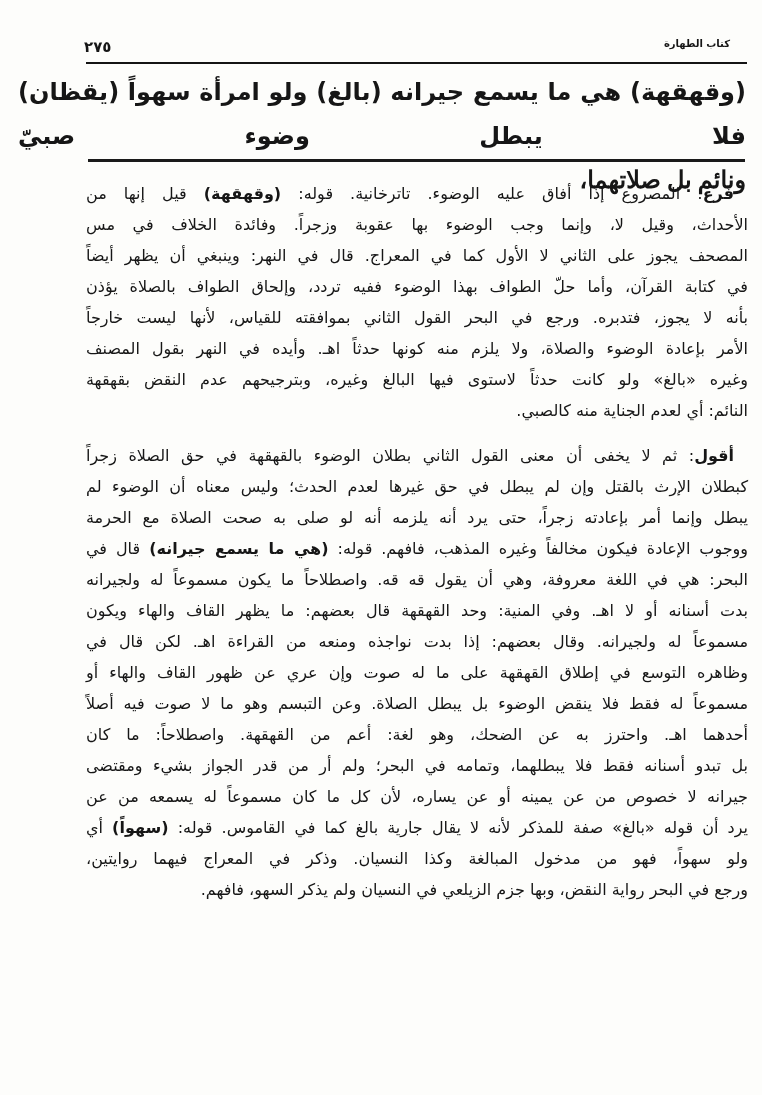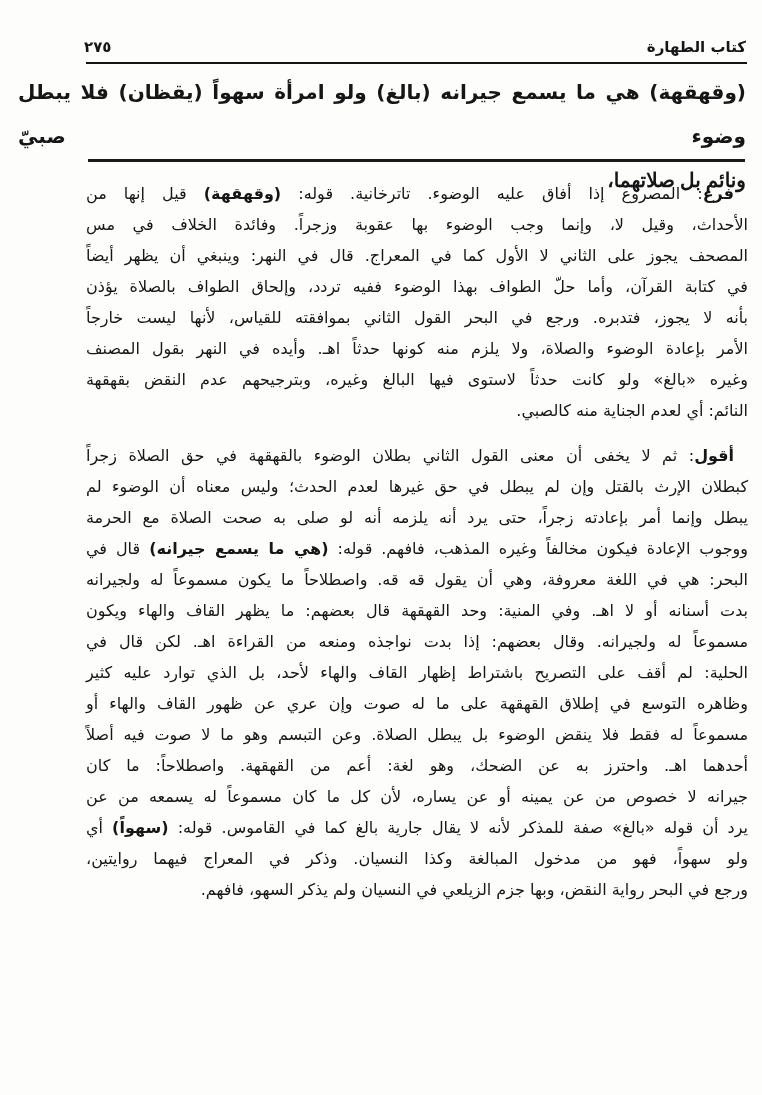--- a/index.html
+++ b/index.html
@@ -14,31 +14,31 @@
     overflow:hidden;
   }
   
   #page-number{
     position:absolute;left:84px;top:38px;
     font-size:15px;font-weight:bold;
     direction:ltr;
     letter-spacing:1px;
   }
   #book-title{
-    position:absolute;right:16px;top:38px;
-    font-size:15px;font-weight:bold;
+    position:absolute;right:32px;top:38px;
+    font-size:10px;font-weight:bold;
   }
   #header-rule{
     position:absolute;left:86px;right:15px;top:62px;
     height:0;border-top:2px solid #141414;
   }
   
   #matn-block{
     position:absolute;right:16px;left:18px;top:70px;
-    font-size:20px;font-weight:bold;
+    font-size:24px;font-weight:bold;
     line-height:44px;
   }
   .matn-line{text-align:justify;text-align-last:justify;}
   .matn-line.no-fill{text-align-last:right;font-family:Liberation Serif, serif;}
   #matn-rule{
     position:absolute;left:88px;right:17px;top:159px;
     height:0;border-top:3px solid #1a1a1a;
   }
   
   #commentary{
@@ -82,24 +82,24 @@
         <div class="tline last"><span>النائم: أي لعدم الجناية منه كالصبي.</span></div>
       </div>
       <div class="para">
         <div class="tline indent"><span class="bold">أقول</span><span>: ثم لا يخفى أن معنى القول الثاني بطلان الوضوء بالقهقهة في حق الصلاة زجراً</span></div>
         <div class="tline"><span>كبطلان الإرث بالقتل وإن لم يبطل في حق غيرها لعدم الحدث؛ وليس معناه أن الوضوء لم</span></div>
         <div class="tline"><span>يبطل وإنما أمر بإعادته زجراً، حتى يرد أنه يلزمه أنه لو صلى به صحت الصلاة مع الحرمة</span></div>
         <div class="tline"><span>ووجوب الإعادة فيكون مخالفاً وغيره المذهب، فافهم. قوله: </span><span class="bold">(هي ما يسمع جيرانه)</span><span> قال في</span></div>
         <div class="tline"><span>البحر: هي في اللغة معروفة، وهي أن يقول قه قه. واصطلاحاً ما يكون مسموعاً له ولجيرانه</span></div>
         <div class="tline"><span>بدت أسنانه أو لا اهـ. وفي المنية: وحد القهقهة قال بعضهم: ما يظهر القاف والهاء ويكون</span></div>
         <div class="tline"><span>مسموعاً له ولجيرانه. وقال بعضهم: إذا بدت نواجذه ومنعه من القراءة اهـ. لكن قال في</span></div>
-        <div class="tline"><span>الحلية: لم أقف على التصريح باشتراط إظهار القاف والهاء لأحد، بل الذي توارد عليه كثير</span></div>
         <div class="tline"><span>وظاهره التوسع في إطلاق القهقهة على ما له صوت وإن عري عن ظهور القاف والهاء أو</span></div>
         <div class="tline"><span>مسموعاً له فقط فلا ينقض الوضوء بل يبطل الصلاة. وعن التبسم وهو ما لا صوت فيه أصلاً</span></div>
         <div class="tline"><span>أحدهما اهـ. واحترز به عن الضحك، وهو لغة: أعم من القهقهة. واصطلاحاً: ما كان</span></div>
+        <div class="tline"><span>بل تبدو أسنانه فقط فلا يبطلهما، وتمامه في البحر؛ ولم أر من قدر الجواز بشيء ومقتضى</span></div>
         <div class="tline"><span>جيرانه لا خصوص من عن يمينه أو عن يساره، لأن كل ما كان مسموعاً له يسمعه من عن</span></div>
         <div class="tline"><span>يرد أن قوله «بالغ» صفة للمذكر لأنه لا يقال جارية بالغ كما في القاموس. قوله: </span><span class="bold">(سهواً)</span><span> أي</span></div>
         <div class="tline"><span>ولو سهواً، فهو من مدخول المبالغة وكذا النسيان. وذكر في المعراج فيهما روايتين،</span></div>
         <div class="tline last"><span>ورجع في البحر رواية النقض، وبها جزم الزيلعي في النسيان ولم يذكر السهو، فافهم.</span></div>
       </div>
     </div>
 
 </div>
 
 </body></html>

